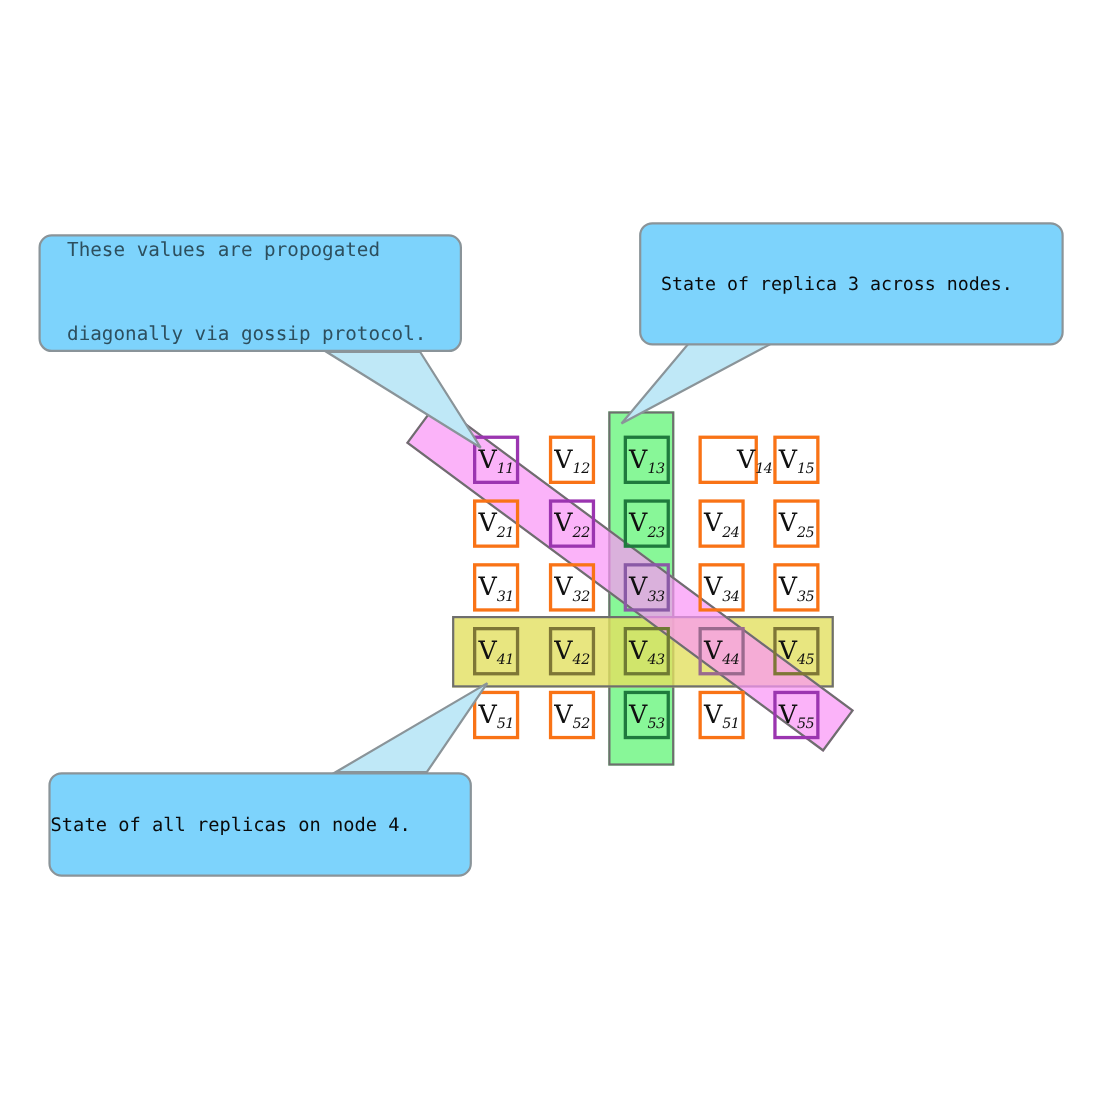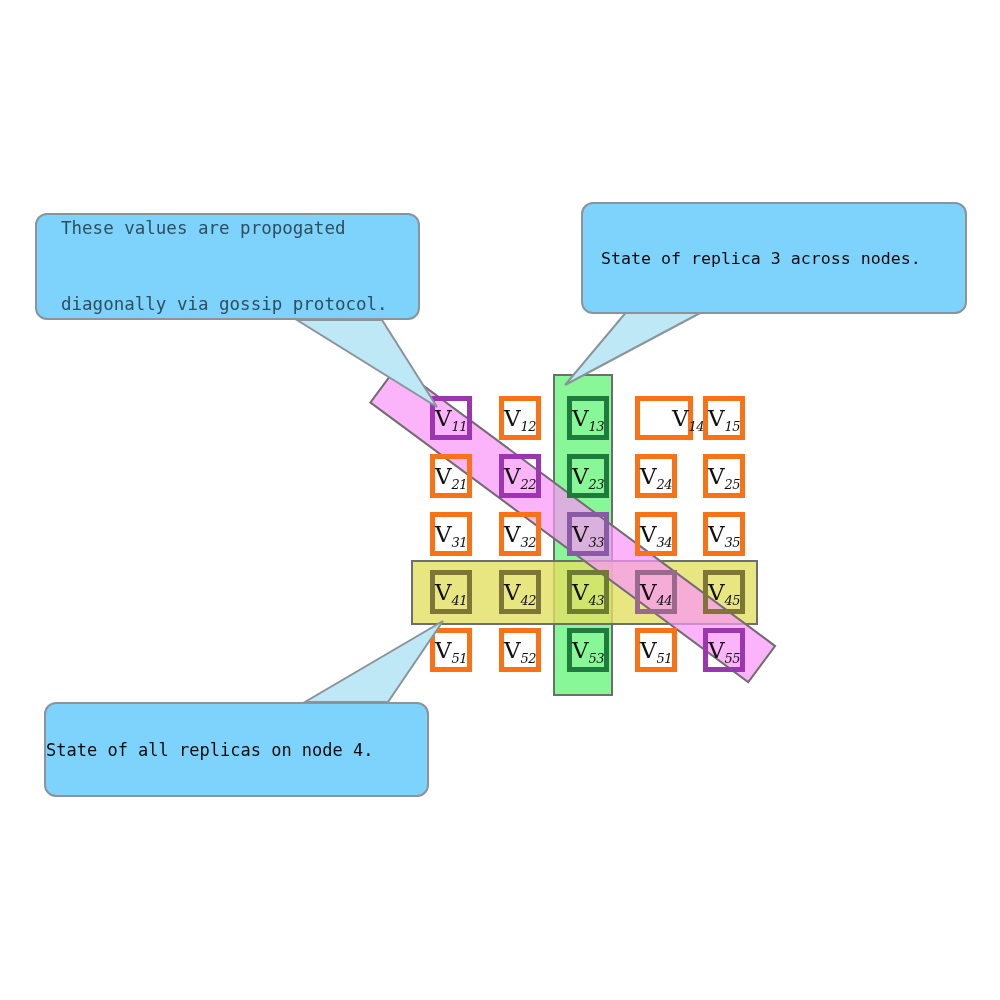--- a/index.html
+++ b/index.html
@@ -3,21 +3,21 @@
 <meta charset="utf-8">
 <style>
   html,body{margin:0;padding:0;background:#ffffff;}
   body{width:1000px;height:1000px;overflow:hidden;font-family:"DejaVu Sans",sans-serif;}
   #stage{position:relative;width:1000px;height:1000px;background:#ffffff;}
 
   
   .cell{
     position:absolute;width:42px;height:44px;
     box-sizing:border-box;
-    border:5px solid #f97316;
+    border:3px solid #f97316;
     background:transparent;
     display:flex;align-items:center;justify-content:center;
     font-family:"DejaVu Serif",serif;
     font-size:23px;line-height:1;color:#101010;
     z-index:5;
   }
   .cell .sym{display:inline-block;position:relative;}
   .cell .sub{
     font-size:13px;position:relative;top:5px;left:0px;letter-spacing:-0.5px;
     font-style:italic;

